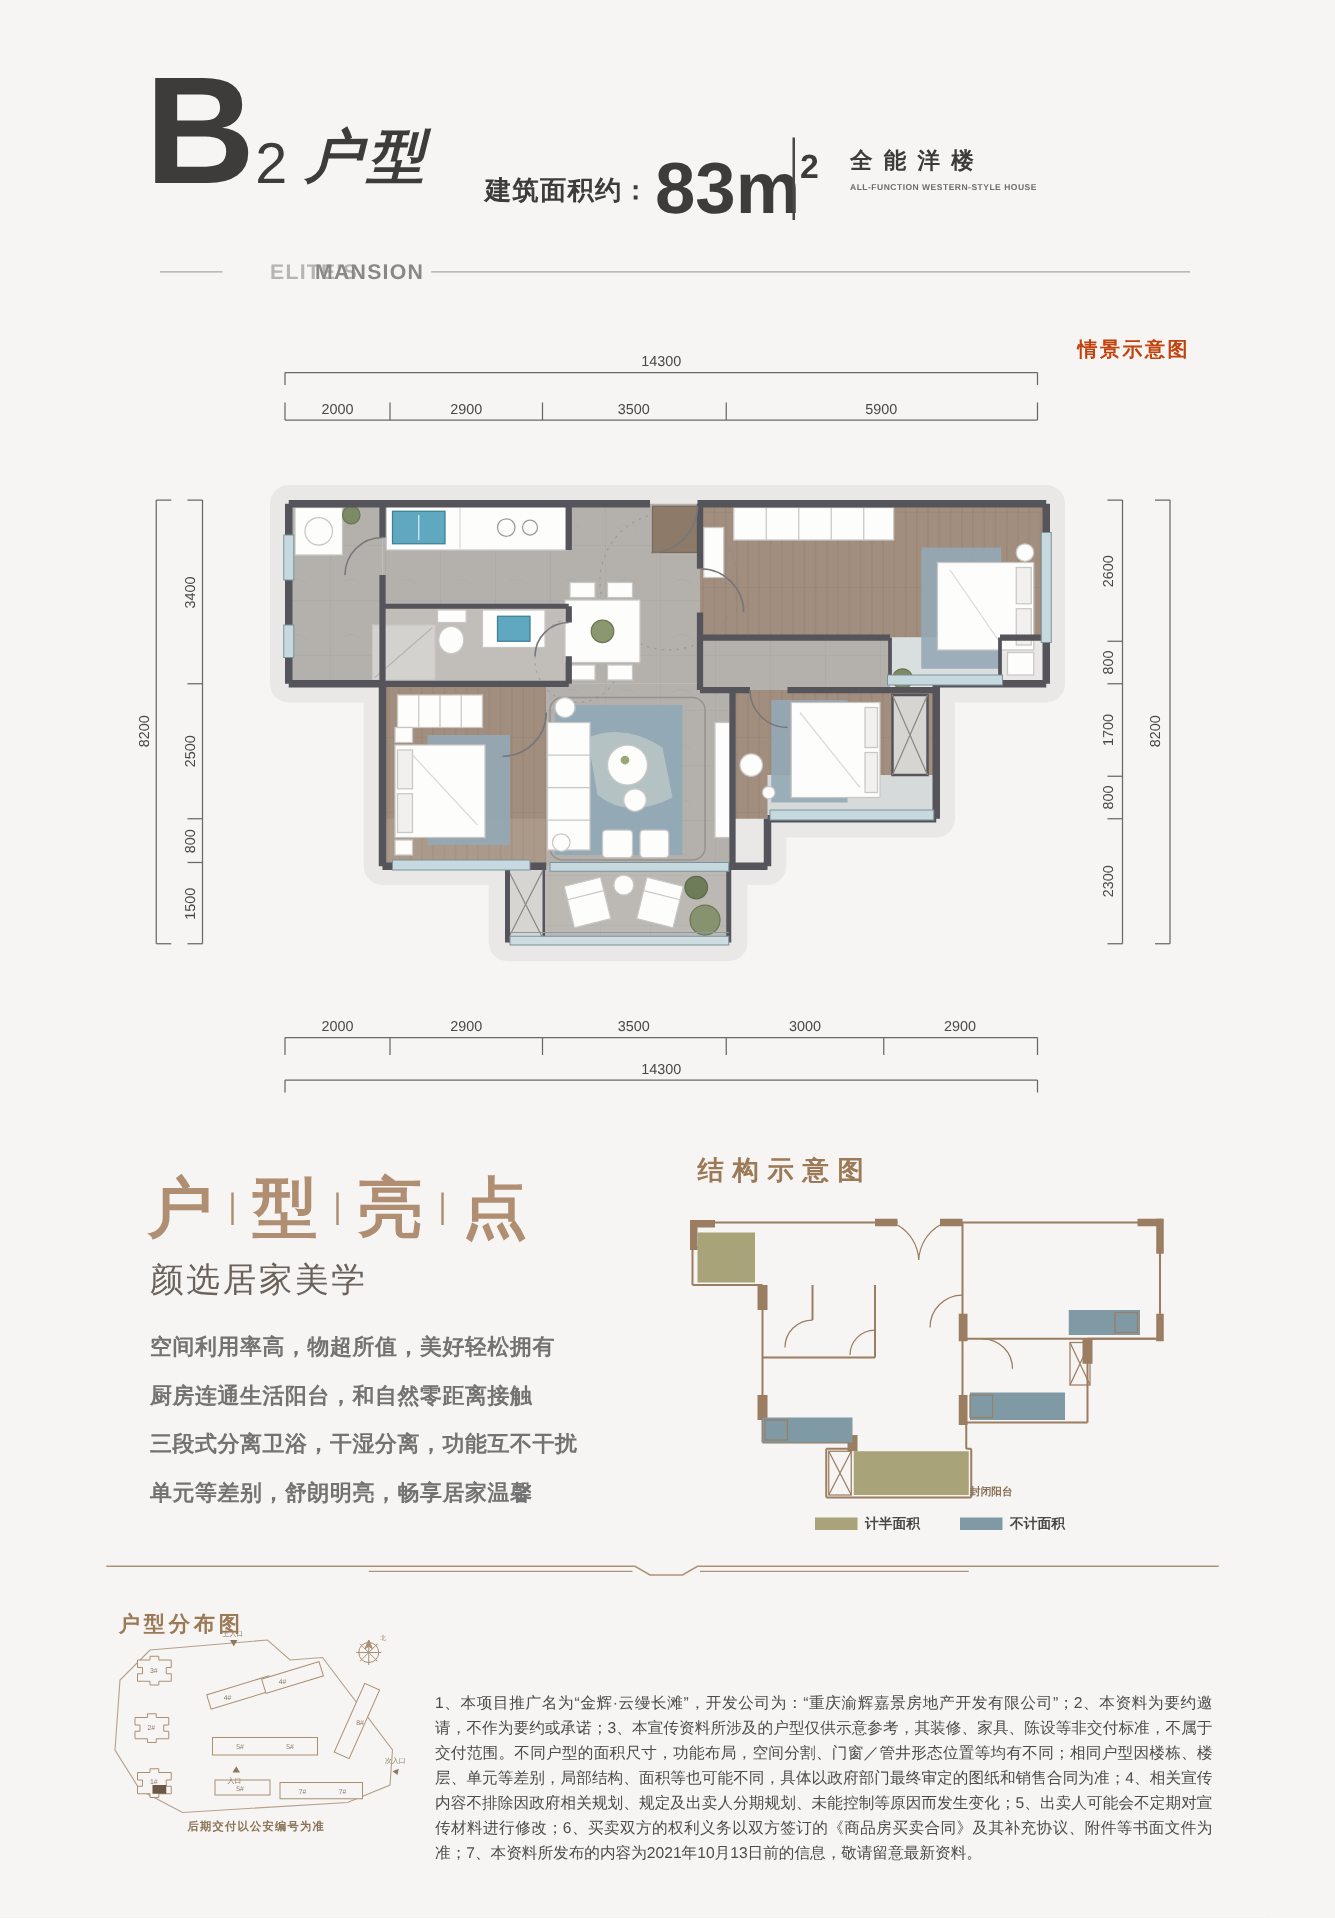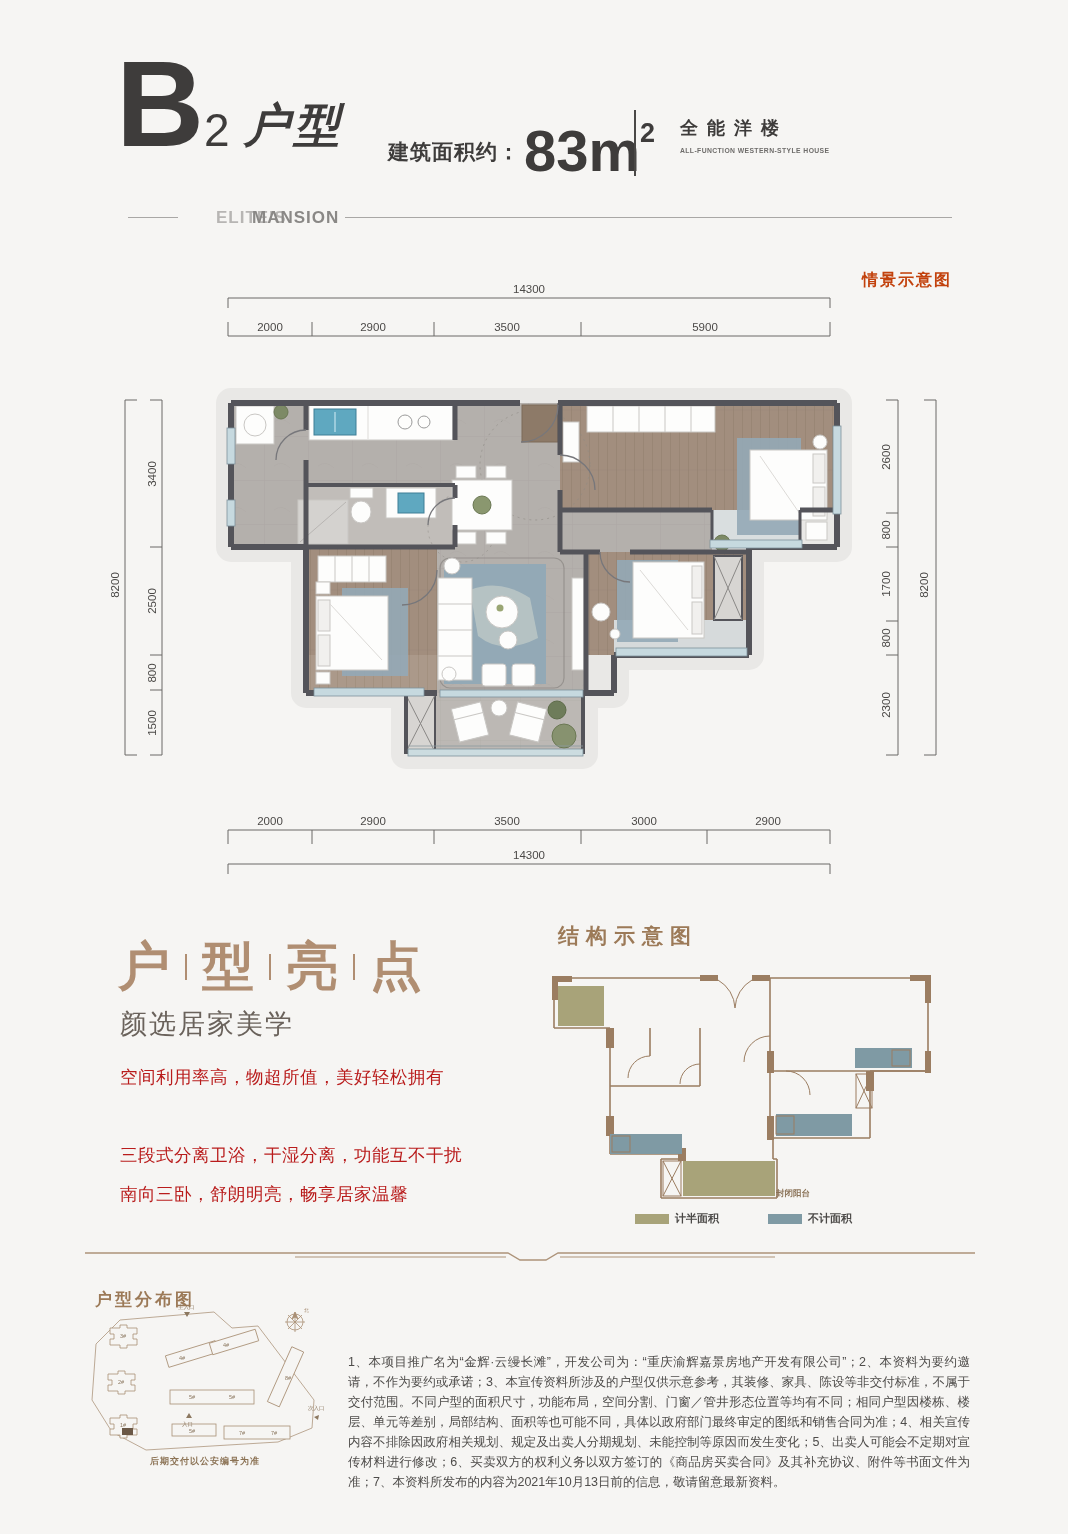--- a/index.html
+++ b/index.html
@@ -22,21 +22,21 @@
   .brand-row{left:0;top:208px;width:1068px;height:20px;}
   .brand-line{position:absolute;height:1px;background:#a9a7a5;top:9px;}
   .brand-light{position:absolute;left:185px;top:0;font-size:17px;color:#b7b5b3;font-weight:600;letter-spacing:1px;margin-left:31px;}
   .brand-bold{position:absolute;left:252px;top:0;font-size:17px;color:#8a8886;font-weight:800;letter-spacing:1px;}
   .scene-label{left:862px;top:270px;font-size:16px;font-weight:700;color:#c2410c;letter-spacing:2px;}
   
   .hl-title{left:118px;top:932px;display:flex;align-items:center;color:#b08e72;font-family:"Liberation Serif","DejaVu Serif",serif;}
   .hl-char{font-size:52px;font-weight:700;}
   .hl-sep{width:2px;height:26px;background:#b08e72;margin:0 15px;}
   .hl-sub{left:120px;top:1006px;font-size:27px;color:#6a625b;letter-spacing:2px;}
-  .hl-line{left:120px;width:420px;font-size:17.5px;font-weight:400;color:#b91c1c;letter-spacing:0.5px;}
+  .hl-line{left:120px;width:420px;font-size:17.5px;font-weight:700;color:#737373;letter-spacing:0.5px;}
   
   .st-title{left:558px;top:922px;font-size:21px;font-weight:700;color:#9c7a58;letter-spacing:7px;}
   .legend-row{top:1211px;display:flex;align-items:center;}
   .legend-swatch{width:34px;height:10px;margin-right:6px;}
   .legend-label{font-size:11px;color:#4b4947;font-weight:700;}
   .balcony-label{left:776px;top:1188px;font-size:8.5px;color:#8a7257;font-weight:700;}
   
   .site-title{left:95px;top:1288px;font-size:17px;font-weight:700;color:#9c7a58;letter-spacing:3px;}
   .site-caption{left:77px;top:1455px;width:256px;text-align:center;font-size:9px;font-weight:700;color:#8c7355;letter-spacing:1px;}
   
@@ -337,22 +337,23 @@
     <span class="hl-char">户</span>
       <span class="hl-sep"></span>
       <span class="hl-char">型</span>
       <span class="hl-sep"></span>
       <span class="hl-char">亮</span>
       <span class="hl-sep"></span>
       <span class="hl-char">点</span>
   </div>
   <div class="abs hl-sub">颜选居家美学</div>
   <div class="abs hl-line" style="top:1065px;">空间利用率高，物超所值，美好轻松拥有</div>
+  <div class="abs hl-line" style="top:1104px;">厨房连通生活阳台，和自然零距离接触</div>
   <div class="abs hl-line" style="top:1143px;">三段式分离卫浴，干湿分离，功能互不干扰</div>
-  <div class="abs hl-line" style="top:1182px;">南向三卧，舒朗明亮，畅享居家温馨</div>
+  <div class="abs hl-line" style="top:1182px;">单元等差别，舒朗明亮，畅享居家温馨</div>
 
   <div class="abs st-title">结构示意图</div>
   <svg class="abs" style="left:540px;top:956px;" width="400" height="250" viewBox="0 0 400 250">
     <g fill="none" stroke="#9b7d61" stroke-width="1.6">
 
       <path d="M14,22 H178 M212,22 H388 M388,22 V115 M388,115 H330 M330,115 V182 M330,182 H233 M14,22 V72 M14,72 H70 M70,72 V198 M70,198 H142 M142,198 V203 M142,203 H121 M121,203 V242 M121,242 H237 M237,242 V203 M237,203 H233 M233,182 V203"></path>
 
       <path d="M230,22 V182 M230,115 H388 M110,72 V100 M70,130 H160 M160,72 V130 M14,42 H40"></path>
 
       <path d="M178,24 A34,34 0 0 1 195,52 M212,24 A34,34 0 0 0 195,52" stroke-width="1"></path>
@@ -388,21 +389,21 @@
       <rect x="316" y="118" width="16" height="34"></rect>
         <path d="M316,118 L332,152 M332,118 L316,152"></path>
       <rect x="123" y="205" width="18" height="35"></rect>
         <path d="M123,205 L141,240 M141,205 L123,240"></path>
       <rect x="72" y="180" width="18" height="16"></rect>
         <rect x="236" y="160" width="18" height="18"></rect>
         <rect x="352" y="94" width="18" height="16"></rect>
     </g>
   </svg>
   <div class="abs balcony-label">封闭阳台</div>
-  <div class="abs legend-row" style="left:635px;">
+  <div class="abs legend-row" style="left:652px;">
     <div class="legend-swatch" style="background:#a8a379;"></div>
     <div class="legend-label">计半面积</div>
   </div>
   <div class="abs legend-row" style="left:768px;">
     <div class="legend-swatch" style="background:#7f9aa4;"></div>
     <div class="legend-label">不计面积</div>
   </div>
 
   <svg class="abs" style="left:0;top:1248px;" width="1068" height="18" viewBox="0 0 1068 18">
     <path d="M85,5 H508 L520,12 H546 L558,5 H975" fill="none" stroke="#ad9379" stroke-width="1.3"></path>

